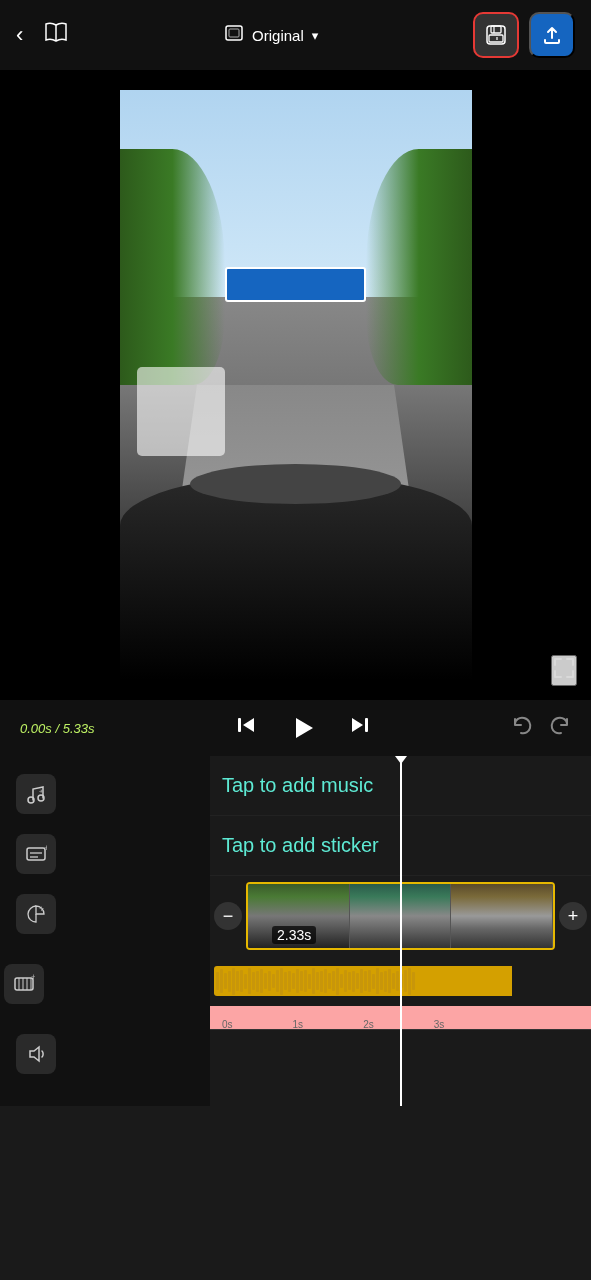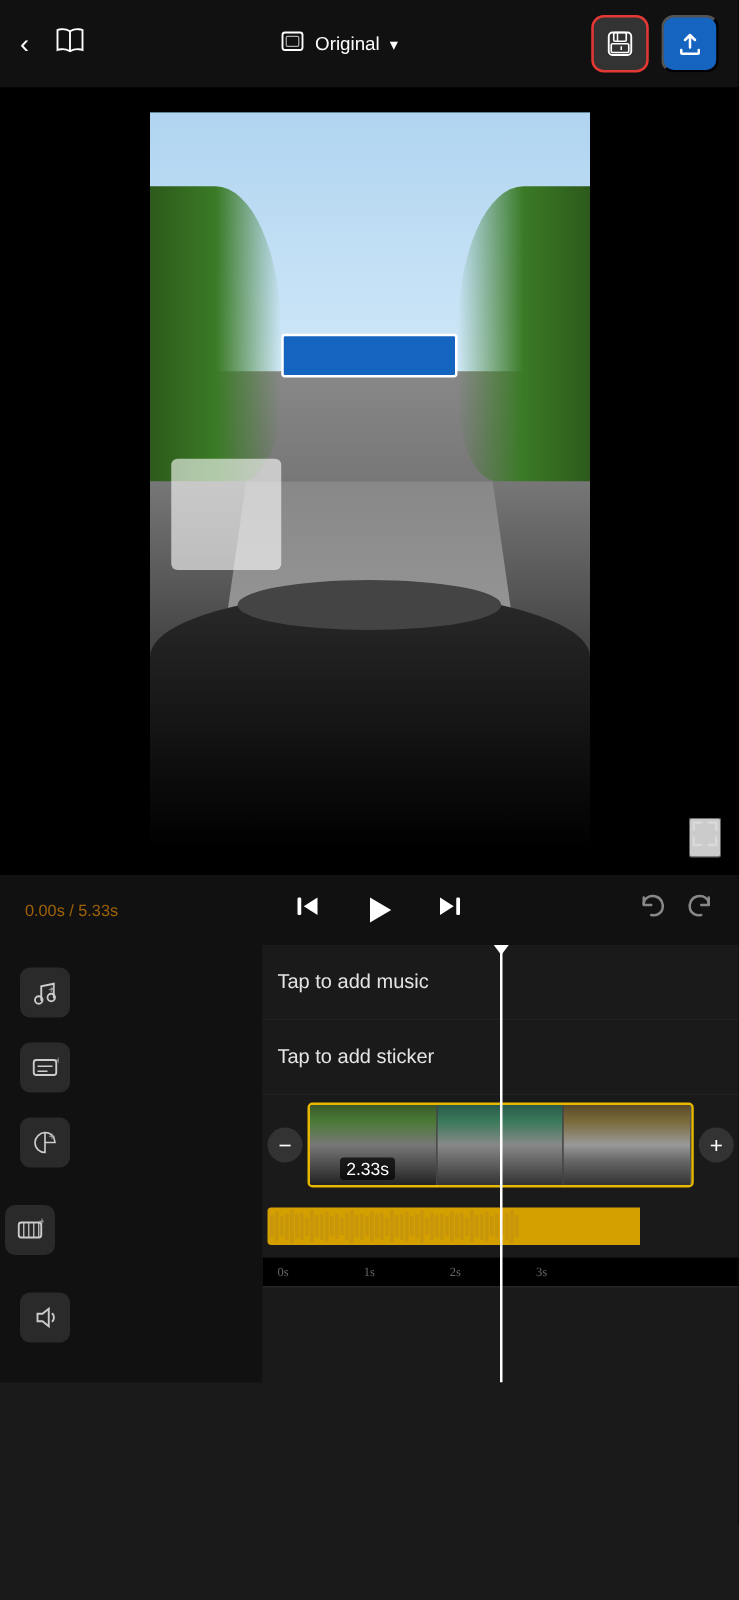--- a/index.html
+++ b/index.html
@@ -188,22 +188,23 @@
     }
     .playback-bar {
       display: flex;
       align-items: center;
       justify-content: space-between;
       padding: 0 20px;
       height: 56px;
       background: #111;
     }
     .time-display {
-      color: #a16207;
+      color: #bef264;
       font-size: 13px;
+      font-style: italic;
     }
     .playback-controls {
       display: flex;
       align-items: center;
       gap: 24px;
     }
     .ctrl-btn {
       background: none;
       border: none;
       color: #fff;
@@ -294,22 +295,22 @@
       flex-direction: column;
     }
     .music-track-row {
       height: 60px;
       display: flex;
       align-items: center;
       padding: 0 12px;
       border-bottom: 1px solid #222;
     }
     .track-placeholder {
-      color: #e5e5e5;
-      font-size: 16px;
+      color: #5eead4;
+      font-size: 20px;
     }
     .subtitle-track-row {
       height: 60px;
       display: flex;
       align-items: center;
       padding: 0 12px;
       border-bottom: 1px solid #222;
     }
     .sticker-track-row {
       height: 60px;
@@ -409,26 +410,25 @@
     }
     .wbar {
       width: 3px;
       background: #c8960a;
       border-radius: 1px;
     }
 
     
     .timeline-ruler {
       height: 24px;
-      background: #000000;
-      display: flex;
-      align-items: center;
+      background: #fca5a5;
+      display: flex;
+      align-items: flex-end;
       padding: 0 8px;
       position: relative;
-      font-family: Liberation Serif, serif;
     }
     .ruler-line {
       position: absolute;
       bottom: 0; left: 0; right: 0;
       height: 1px;
       background: #333;
     }
     .ruler-markers {
       display: flex;
       gap: 60px;

